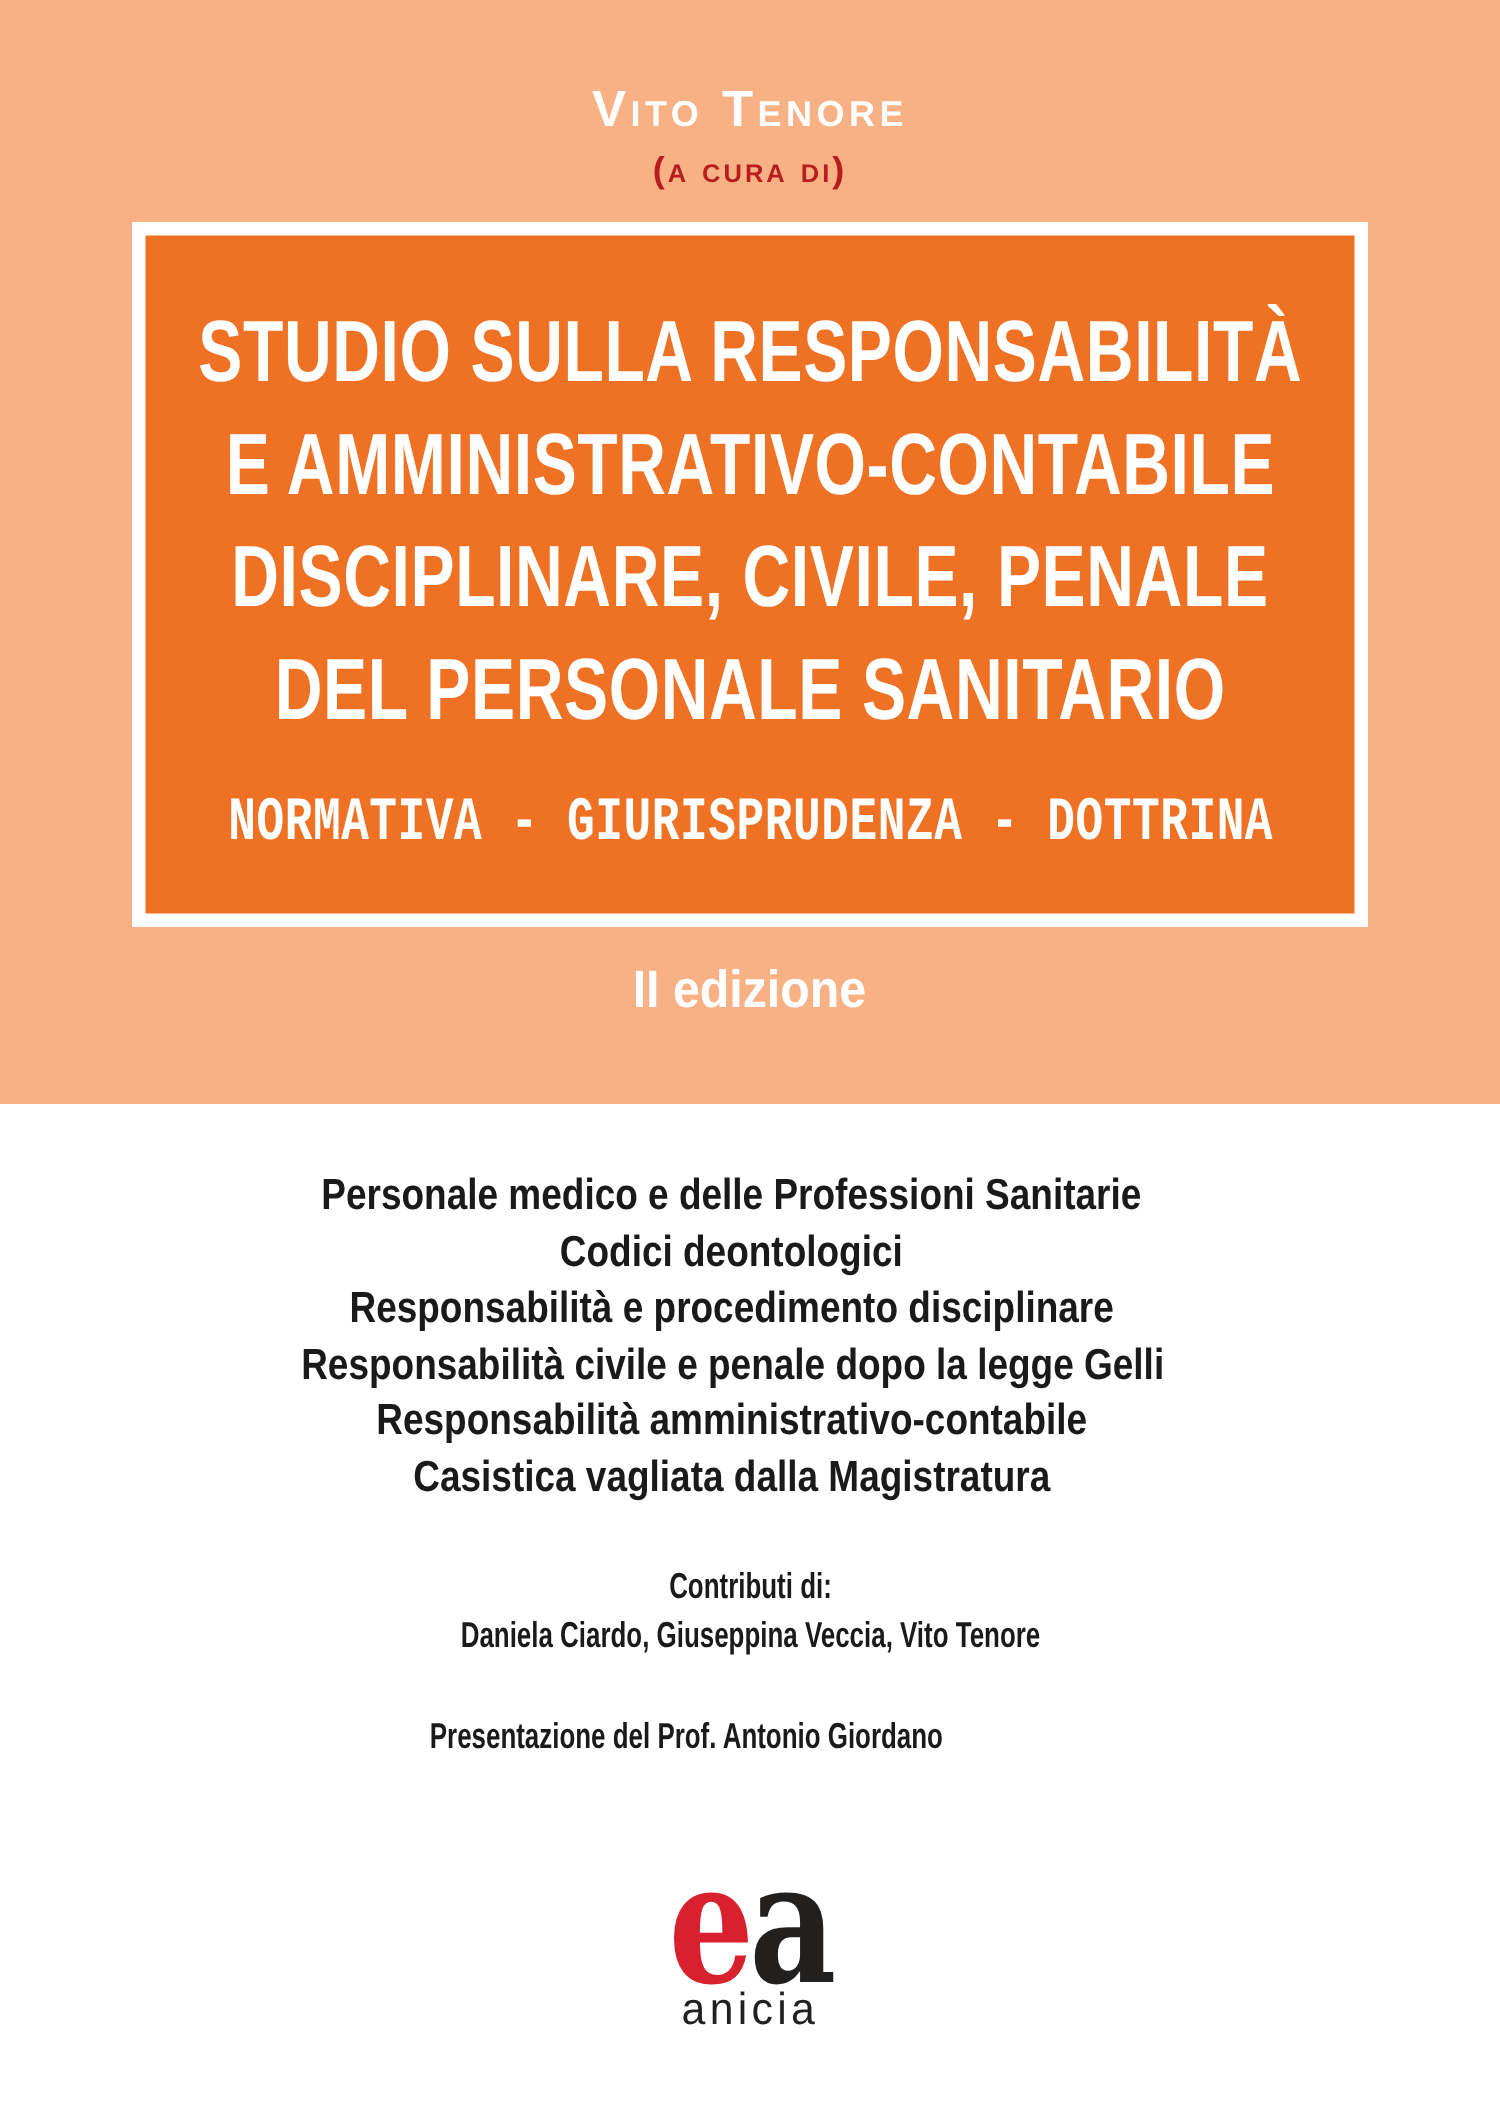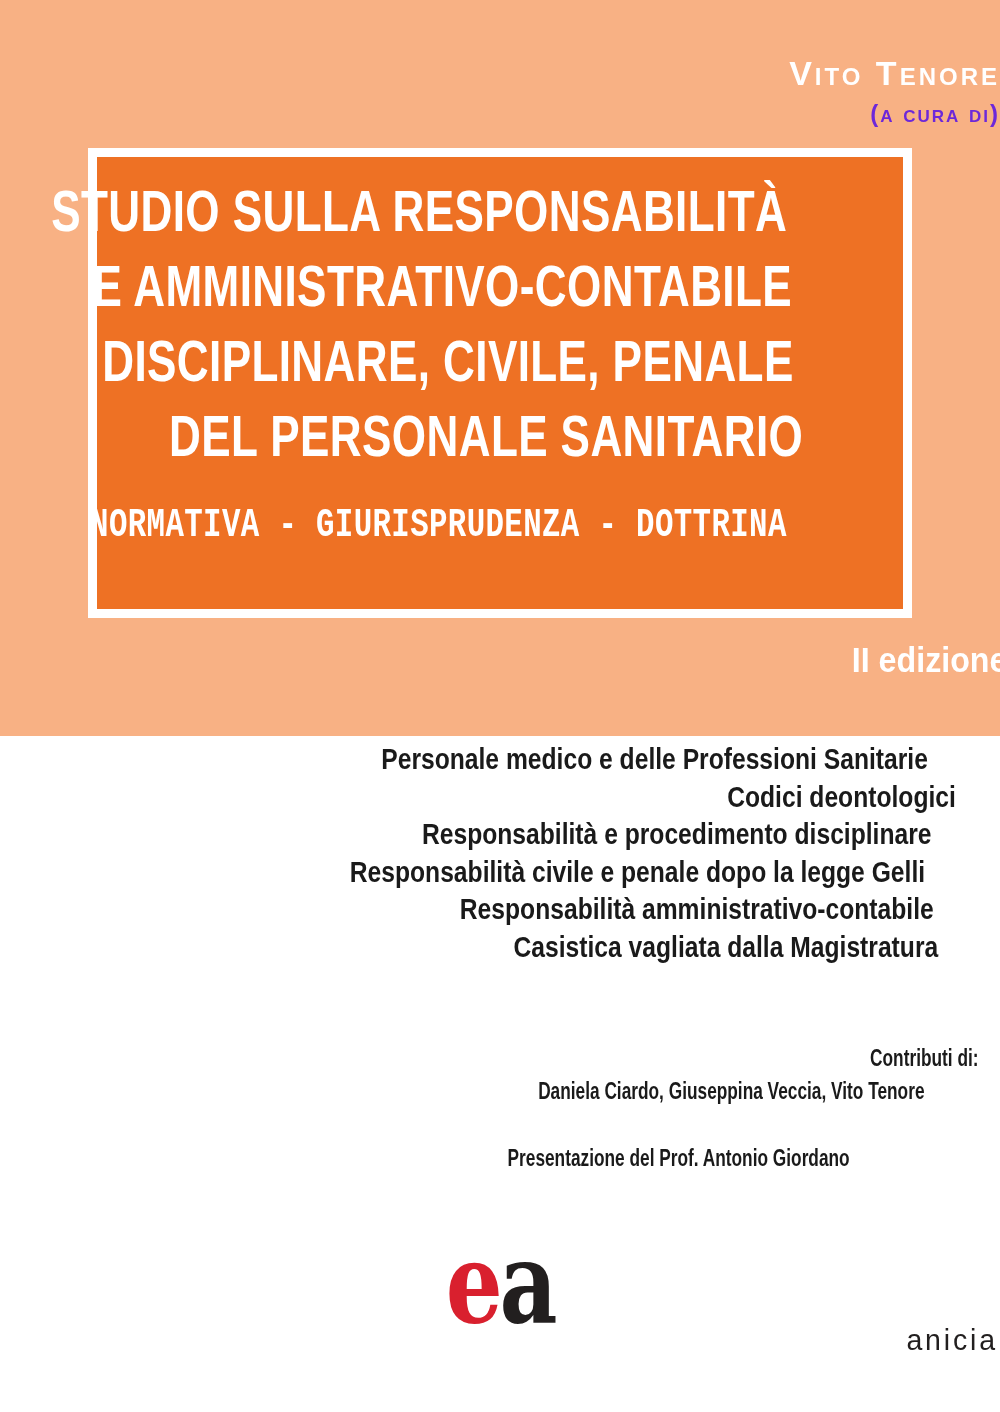--- a/index.html
+++ b/index.html
@@ -9,57 +9,57 @@
     background:#ffffff;
     font-family:"Liberation Sans", sans-serif;
     overflow:hidden;
   }
   .peach-band {
     position:absolute; left:0; top:0;
     width:1000px; height:736px;
     background:#F8B184;
   }
   
-  .cline { display:flex; justify-content:flex-end;margin-left:14px; }
+  .cline { display:flex; justify-content:center; }
   .cline > span { white-space:nowrap; display:inline-block; }
 
   .author-block { position:absolute; left:0; top:50px; width:1000px; }
   .author-name {
     line-height:46px; font-size:34px; font-weight:600;
     color:#ffffff; font-variant:small-caps; letter-spacing:3px;
   }
   .author-note {
     line-height:36px; font-size:24px; font-weight:600;
-    color:#6d28d9; font-variant:small-caps; letter-spacing:2px;
+    color:#b91c1c; font-variant:small-caps; letter-spacing:2px;
   }
 
   .title-box {
     position:absolute; left:88px; top:148px;
     width:824px; height:470px;
     background:#EE7124;
     border:9px solid #ffffff;
-    padding-top:16px;
+    padding-top:40px;
   }
   .title-line > span {
     line-height:75px; font-size:58px; font-weight:bold;
     color:#ffffff; transform:scaleX(0.76); letter-spacing:0.5px;
   }
   .subtitle-line { margin-top:30px;font-family:Liberation Mono, monospace; }
   .subtitle-line > span {
     line-height:44px; font-size:41px; font-weight:bold;
     color:#ffffff; transform:scaleX(0.75); letter-spacing:0.5px;
   }
 
   .edition-line { position:absolute; left:0; top:640px; width:1000px; }
   .edition-line > span {
     line-height:40px; font-size:35px; font-weight:bold;
     color:#ffffff; transform:scaleX(0.92);
   }
 
-  .topics-block { position:absolute; left:0; top:741px; width:976px; }
+  .topics-block { position:absolute; left:0; top:779px; width:976px; }
   .topic-line > span {
     line-height:37.5px; font-size:29px; font-weight:bold;
     color:#1A1A1A; transform:scaleX(0.85);
   }
 
   .contrib-block { position:absolute; left:0; top:1042px; width:1000px; }
   .contrib-heading > span {
     line-height:32px; font-size:24px; font-weight:bold;
     color:#1A1A1A; transform:scaleX(0.72);
   }

